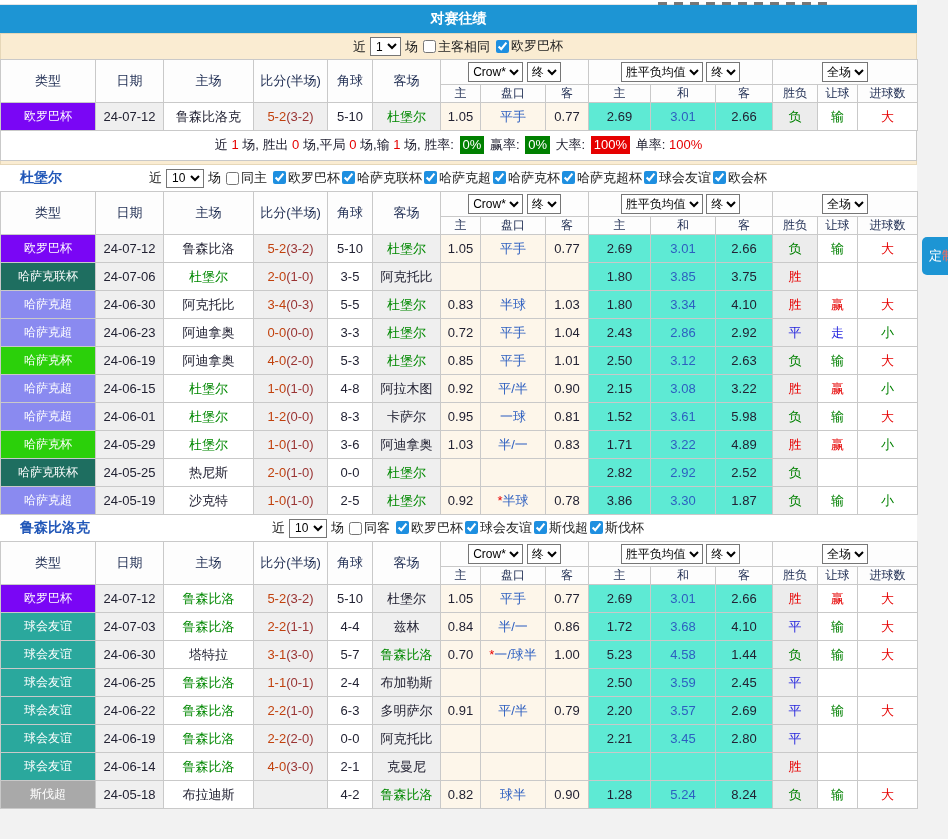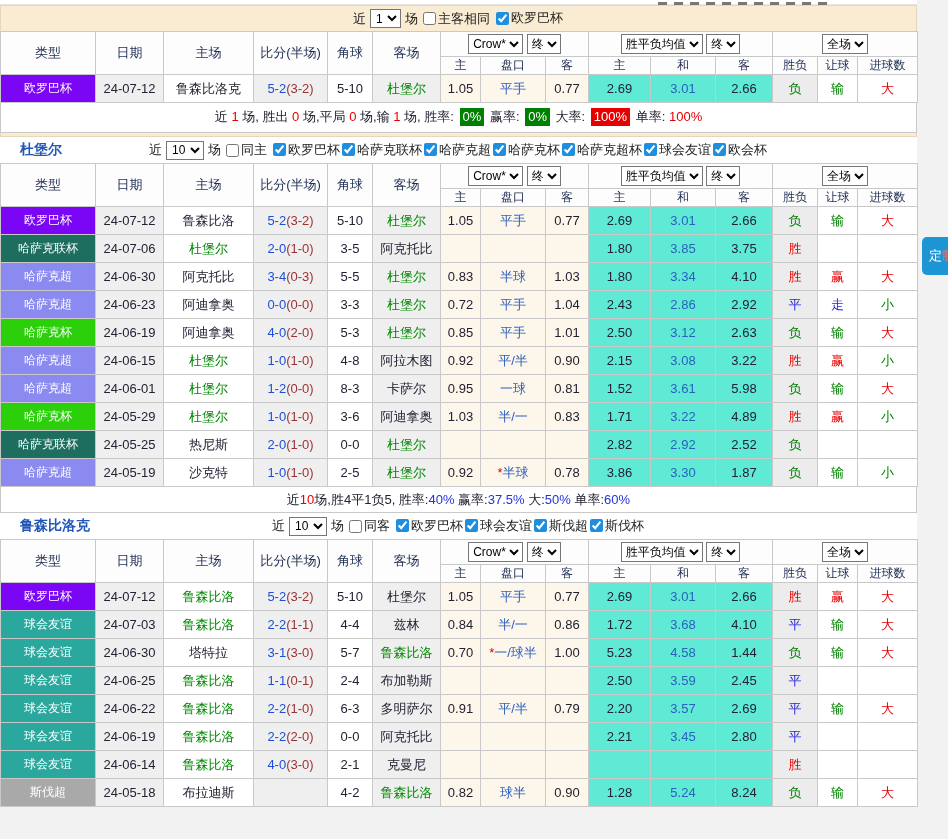--- a/index.html
+++ b/index.html
@@ -43,21 +43,21 @@
   tr.h2 th{height:14px;font-size:12px}
   tr.h1 select{height:20px;font-size:12px;border:1px solid #767676;background:#fff}
   tbody td{height:28px;font-size:13px;color:#223}
   td.c-type{font-size:12px;color:#fff}
   td.c-date,td.c-score,td.c-away{background:#efefef}
   td.c-home,td.c-corner{background:#fff}
   td.c-o1,td.c-pan,td.c-o2{background:#fdf6ea}
   td.c-m1,td.c-m2,td.c-m3{background:#5eead4}
   td.c-r1{background:#ececec}
   td.c-pan,td.c-m2{color:#2d5fc0}
-  .sc-main{color:#1d4ed8}
+  .sc-main{color:#c2410c}
   .sc-half{color:#993333}
   .star{color:#e60000}
   
   .sum{height:30px;line-height:28px;background:#fff;border:1px solid #c9c9c9;border-top:none;text-align:center;color:#333;font-size:13px}
   .sum2{height:26px;line-height:25px}
   .sg-plain{color:#223}
   .sg-red{color:#e60000}
   .sg-blue{color:#2233dd}
   .sg-badge-green{background:#008000;color:#fff;display:inline-block;padding:0 3px;height:18px;line-height:18px;margin:0 2px}
   .sg-badge-red{background:#e60000;color:#fff;display:inline-block;padding:0 3px;height:18px;line-height:18px;margin:0 2px}
@@ -71,20 +71,23 @@
 </style>
 </head>
 <body>
 
 <div class="wrap">
 
   <div class="top-strip">
     <div class="frag"></div>
   </div>
 
+  <div class="bar">
+    <span>对赛往绩</span>
+  </div>
 
   <div class="filter beige">
     <span>近</span>
     <select><option>1</option></select>
     <span>场</span>
     <label class="cb">
       <input type="checkbox" style="">
       <span>主客相同</span>
     </label>
     <span><label class="cb">
@@ -418,21 +421,20 @@
           <td class="c-m1">3.86</td>
           <td class="c-m2">3.30</td>
           <td class="c-m3">1.87</td>
           <td class="c-r1" style="color: rgb(0, 128, 0);">负</td>
           <td class="c-r2" style="color: rgb(0, 128, 0);">输</td>
           <td class="c-r3" style="color: rgb(0, 128, 0);">小</td>
         </tr>
       </tbody>
   </table>
 
-  <div class="sum sum2"><span class="sg-plain">近</span><span class="sg-red">10</span><span class="sg-plain">场,胜4平1负5, 胜率:</span><span class="sg-blue">40%</span><span class="sg-plain"> 赢率:</span><span class="sg-blue">37.5%</span><span class="sg-plain"> 大:</span><span class="sg-blue">50%</span><span class="sg-plain"> 单率:</span><span class="sg-blue">60%</span></div>
 
   <div class="filter">
     <span class="team-name">鲁森比洛克</span>
     <span>近</span>
     <select><option>10</option></select>
     <span>场</span>
     <label class="cb">
       <input type="checkbox" style="">
       <span>同客</span>
     </label>

